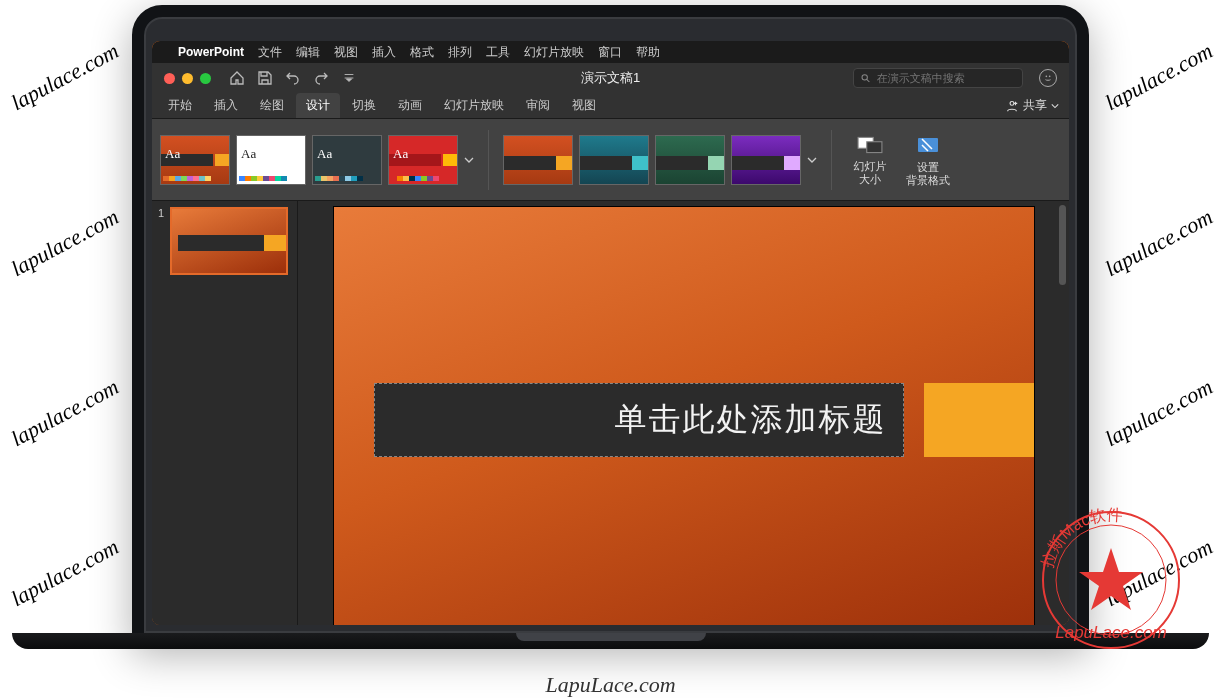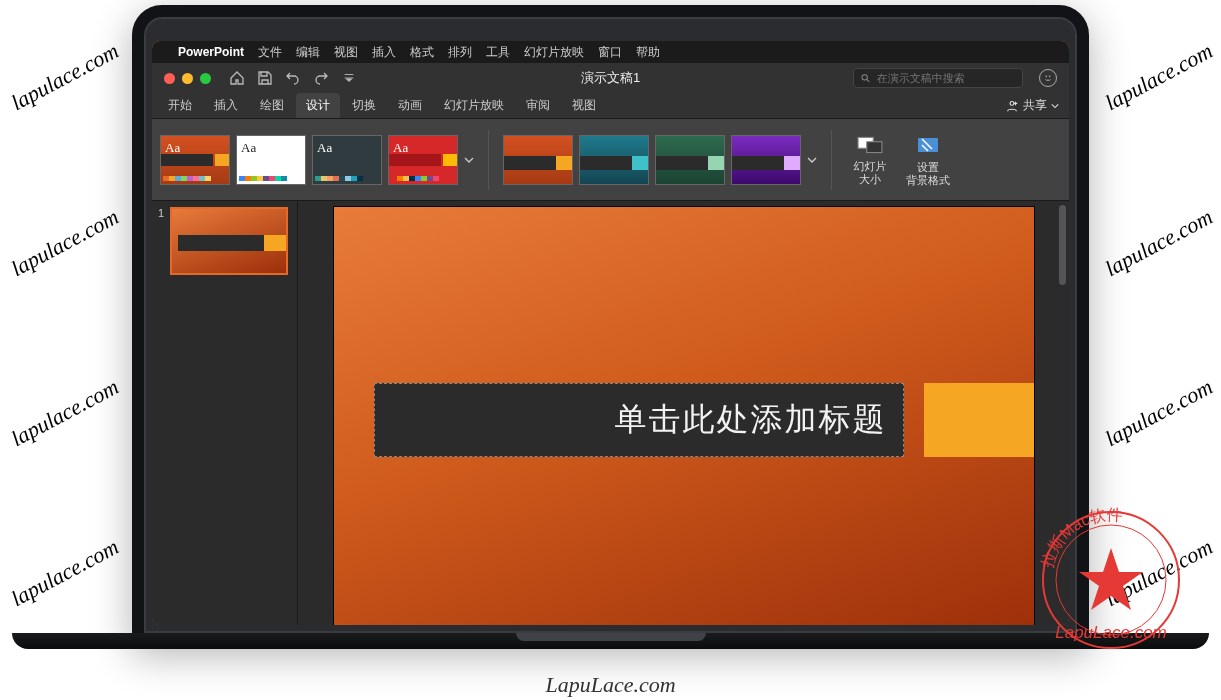--- a/index.html
+++ b/index.html
@@ -38,21 +38,21 @@
   
   .ribbon-tabs { height:26px; background:#323232; border-bottom:1px solid #1a1a1a; display:flex; align-items:center; padding:0 6px; gap:2px; position:relative; }
   .tab { padding:4px 10px; font-size:12px; color:#ccc; border-radius:4px 4px 0 0; cursor:default; }
   .tab.active { background:#424242; color:#fff; }
   .share { position:absolute; right:10px; font-size:12px; color:#ddd; display:flex; align-items:center; gap:4px; }
 
   
   .ribbon { height:82px; background:#424242; display:flex; align-items:center; padding:6px 8px; gap:10px; border-bottom:1px solid #1a1a1a; }
   .theme-group { display:flex; gap:6px; flex-wrap:nowrap; }
   .theme-thumb { width:70px; height:50px; border:1px solid #666; position:relative; overflow:hidden; cursor:default; }
-  .theme-thumb .aa { position:absolute; left:4px; top:4px; font-size:13px; font-family:Georgia,serif; }
+  .theme-thumb .aa { position:absolute; left:4px; top:10px; font-size:13px; font-family:Georgia,serif; }
   .theme-thumb .swatches { position:absolute; left:2px; bottom:3px; display:flex; gap:0; }
   .sw { width:6px; height:5px; }
   .divider { width:1px; height:60px; background:#555; margin:0 4px; }
   .variant-thumb { width:70px; height:50px; border:1px solid #666; position:relative; cursor:default; }
   .rbbtn { display:flex; flex-direction:column; align-items:center; justify-content:center; gap:4px; color:#ddd; font-size:11px; width:48px; cursor:default; }
 
   
   .workspace { position:absolute; left:0; right:0; top:160px; bottom:0; background:#2b2b2b; display:flex; }
   .thumbs-pane { width:146px; background:#2b2b2b; border-right:1px solid #1a1a1a; padding:6px 6px; }
   .thumb-wrap { display:flex; gap:4px; }

